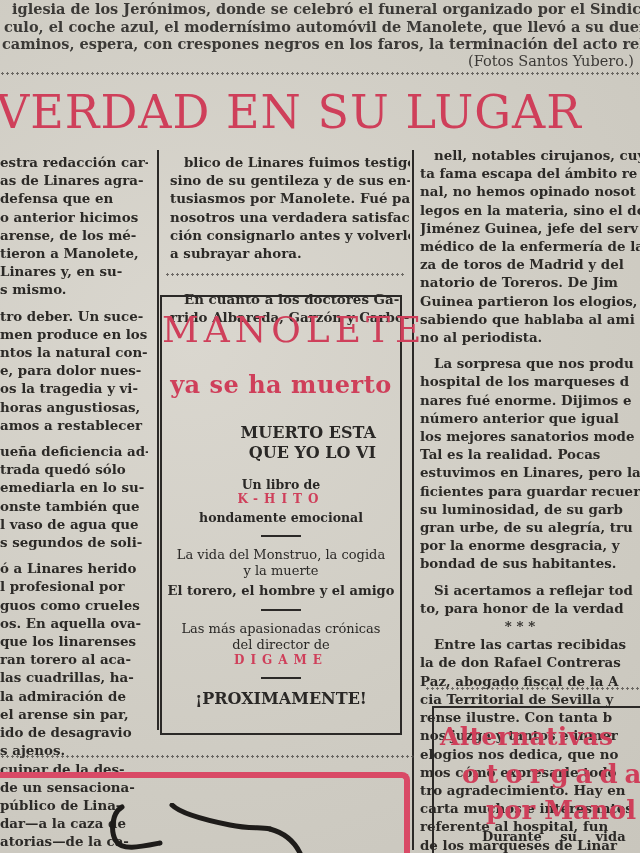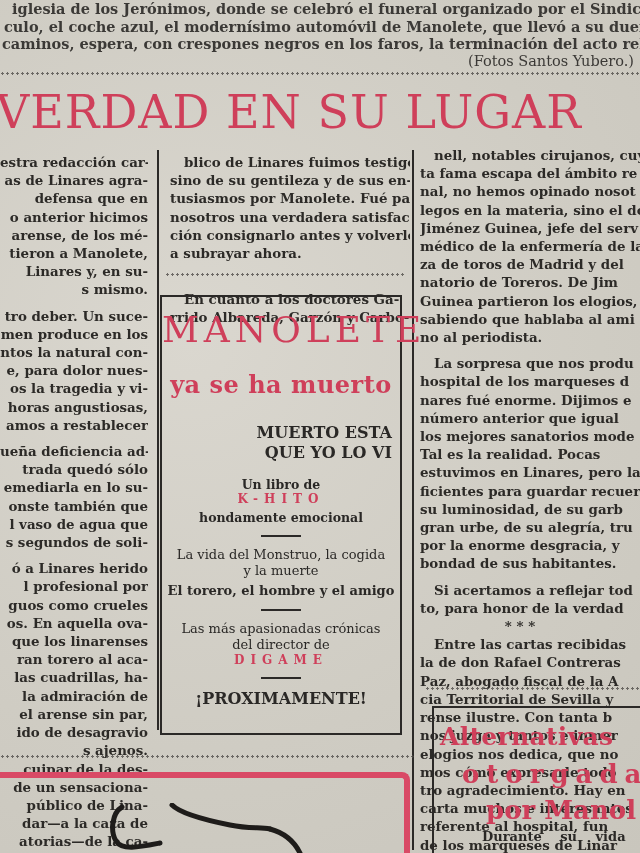--- a/index.html
+++ b/index.html
@@ -22,32 +22,32 @@
   }
   .headline {
     left:-4px; top:84px; width:660px; white-space:nowrap;
     font-family:"DejaVu Serif", serif; font-size:46px; font-weight:normal; letter-spacing:1px;
     color:#cf3f5a; line-height:56px;
   }
   .col { font-size:13.4px; line-height:18.2px; font-weight:bold; color:#2c2a27; }
   .col .ln { white-space:nowrap; overflow:hidden; text-align:justify; }
   .col .gap { height:8px; }
   .col-a { left:0; top:153px; width:148px; text-align:right; }
-  .col-a .ln { text-align:right; }
+  .col-a .ln { }
   .col-b { left:170px; top:153px; width:240px; }
   .col-c { left:420px; top:146px; width:230px; }
   .rule-v { width:2px; background:#2b2927; }
   .ad-box {
     left:160px; top:295px; width:242px; height:440px;
     border:2.5px solid #2b2927; box-sizing:border-box;
     text-align:center;
   }
   .ad-title { font-family:"DejaVu Serif", serif; font-size:36px; letter-spacing:5px; color:#cf3f5a; margin-top:12px; }
   .ad-sub { font-size:24px; color:#cf3f5a; font-weight:bold; margin-top:20px; letter-spacing:.5px; }
-  .ad-book { font-size:16px; font-weight:bold; line-height:20px; margin-top:24px; text-align:right; padding-right:8px; }
+  .ad-book { font-size:16px; font-weight:bold; line-height:20px; margin-top:24px; text-align:right; padding-right:24px; }
   .ad-small { font-size:12.5px; font-weight:bold; margin-top:10px; }
   .ad-red { font-size:12px; font-weight:bold; color:#cf3f5a; letter-spacing:6px; }
   .ad-dash { width:40px; height:2px; background:#2b2927; margin:10px auto; }
   .ad-line { font-size:13px; line-height:16px; }
   .ad-line.b { font-weight:bold; }
   .ad-prox { font-size:16px; font-weight:bold; margin-top:6px; }
   .red-frame {
     left:-10px; top:772px; width:420px; height:100px;
     border:6px solid #d94a66; border-left:none; border-bottom:none;
     border-top-right-radius:8px; box-sizing:border-box;

